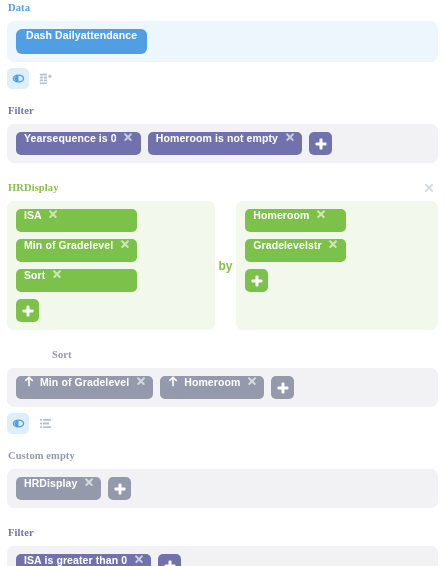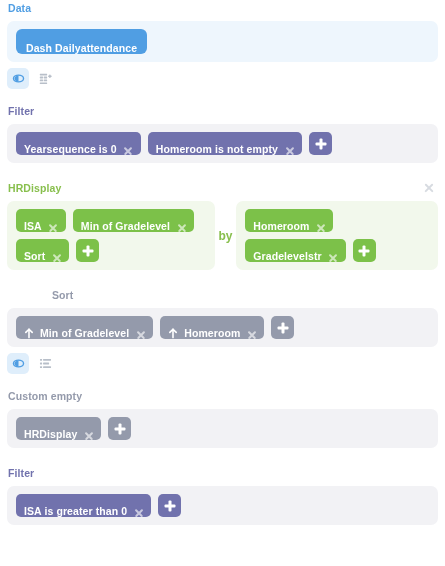--- a/index.html
+++ b/index.html
@@ -30,20 +30,21 @@
     height: 16px;
     padding: 0 1px;
   }
 
   .step-title {
     font-size: 10.5px;
     font-weight: bold;
     letter-spacing: 0.1px;
     line-height: 16px;
     user-select: none;
+    font-family: Liberation Serif, serif;
   }
   .title-data      { color: #509ee3; }
   .title-filter    { color: #7172ad; }
   .title-summarize { color: #88bf4d; }
   .title-sort      { color: #949aab; margin-left: 44px; }
   .title-custom    { color: #949aab; }
 
   .step-remove {
     width: 13px; height: 13px;
     position: relative;
@@ -71,21 +72,21 @@
     flex-wrap: wrap;
     align-items: flex-start;
     gap: 7px;
   }
   .body-blue  { background: #eef6fd; }
   .body-grey  { background: #f2f2f5; }
 
   
   .pill {
     display: inline-flex;
-    align-items: flex-end;
+    align-items: flex-start;
     gap: 6px;
     height: 23px;
     padding: 0 8px;
     border-radius: 5px;
     color: #ffffff;
     font-size: 10.5px;
     font-weight: bold;
     white-space: nowrap;
     cursor: pointer;
     user-select: none;
@@ -169,20 +170,21 @@
     width: 100%;
   }
   .sum-panel {
     background: #f2f8ec;
     border-radius: 7px;
     padding: 8px 9px;
     display: flex;
     flex-wrap: wrap;
     align-content: flex-start;
     gap: 7px;
+    flex-direction: column;
   }
   .sum-left  { width: 211px; }
   .sum-right { width: 205px; }
   .sum-by {
     width: 22px;
     display: flex;
     align-items: center;
     justify-content: center;
     color: #88bf4d;
     font-size: 12px;

